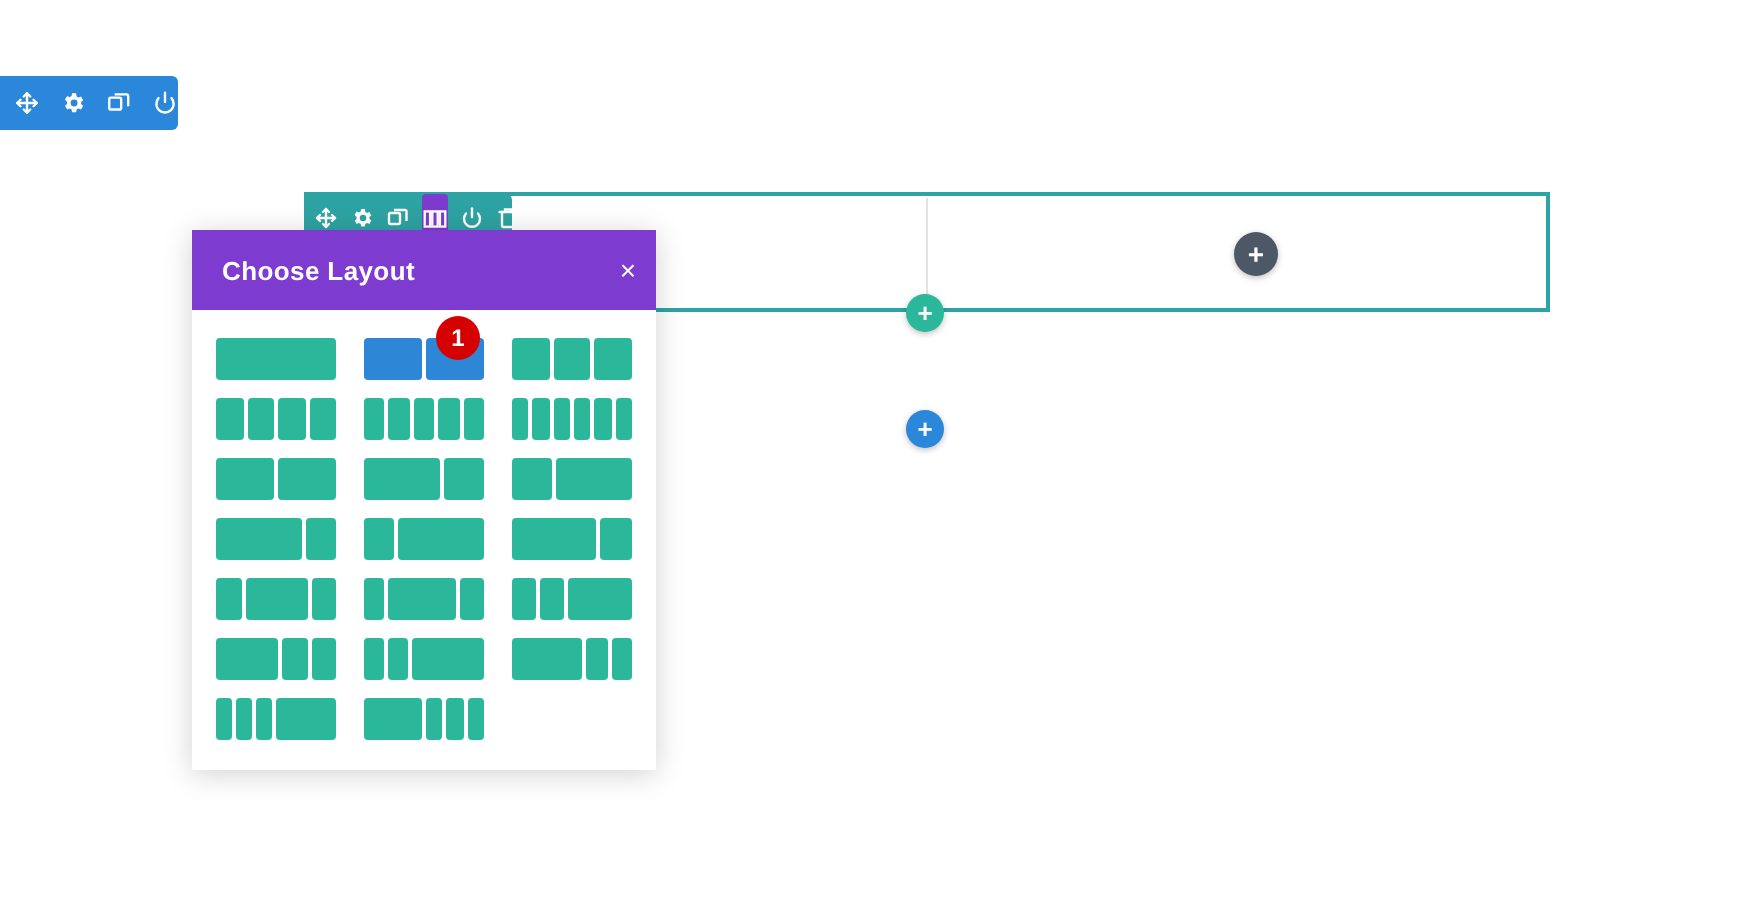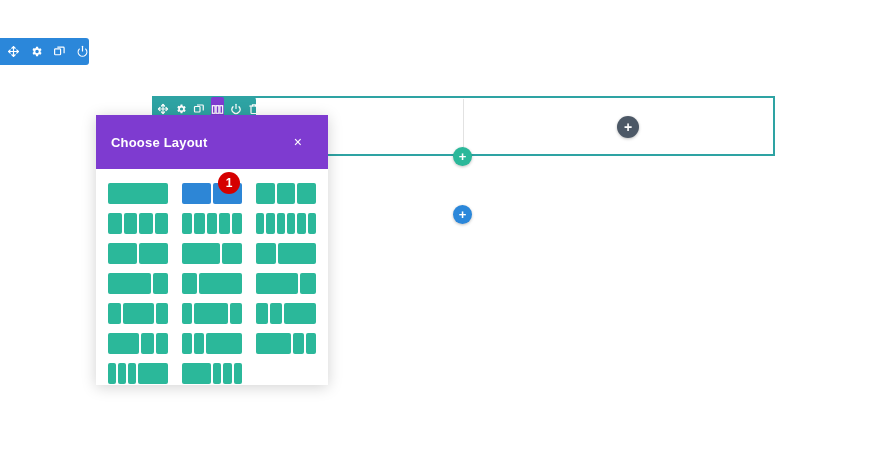--- a/index.html
+++ b/index.html
@@ -135,26 +135,26 @@
     left: 96px;
     top: 115px;
     width: 232px;
     height: 270px;
     background: #ffffff;
     box-shadow: 0 2px 14px rgba(0,0,0,0.18);
     box-sizing: border-box;
     z-index: 20;
   }
   #modal-header {
-    height: 54px;
+    height: 40px;
     background: #7e3bd0;
     display: flex;
     align-items: center;
     justify-content: space-between;
-    padding: 0 26px 0 15px;
+    padding: 0 10px 0 15px;
     box-sizing: border-box;
   }
   #modal-title {
     color: #ffffff;
     font-size: 13px;
     font-weight: bold;
     letter-spacing: 0.2px;
   }
   #modal-close {
     color: #ffffff;

